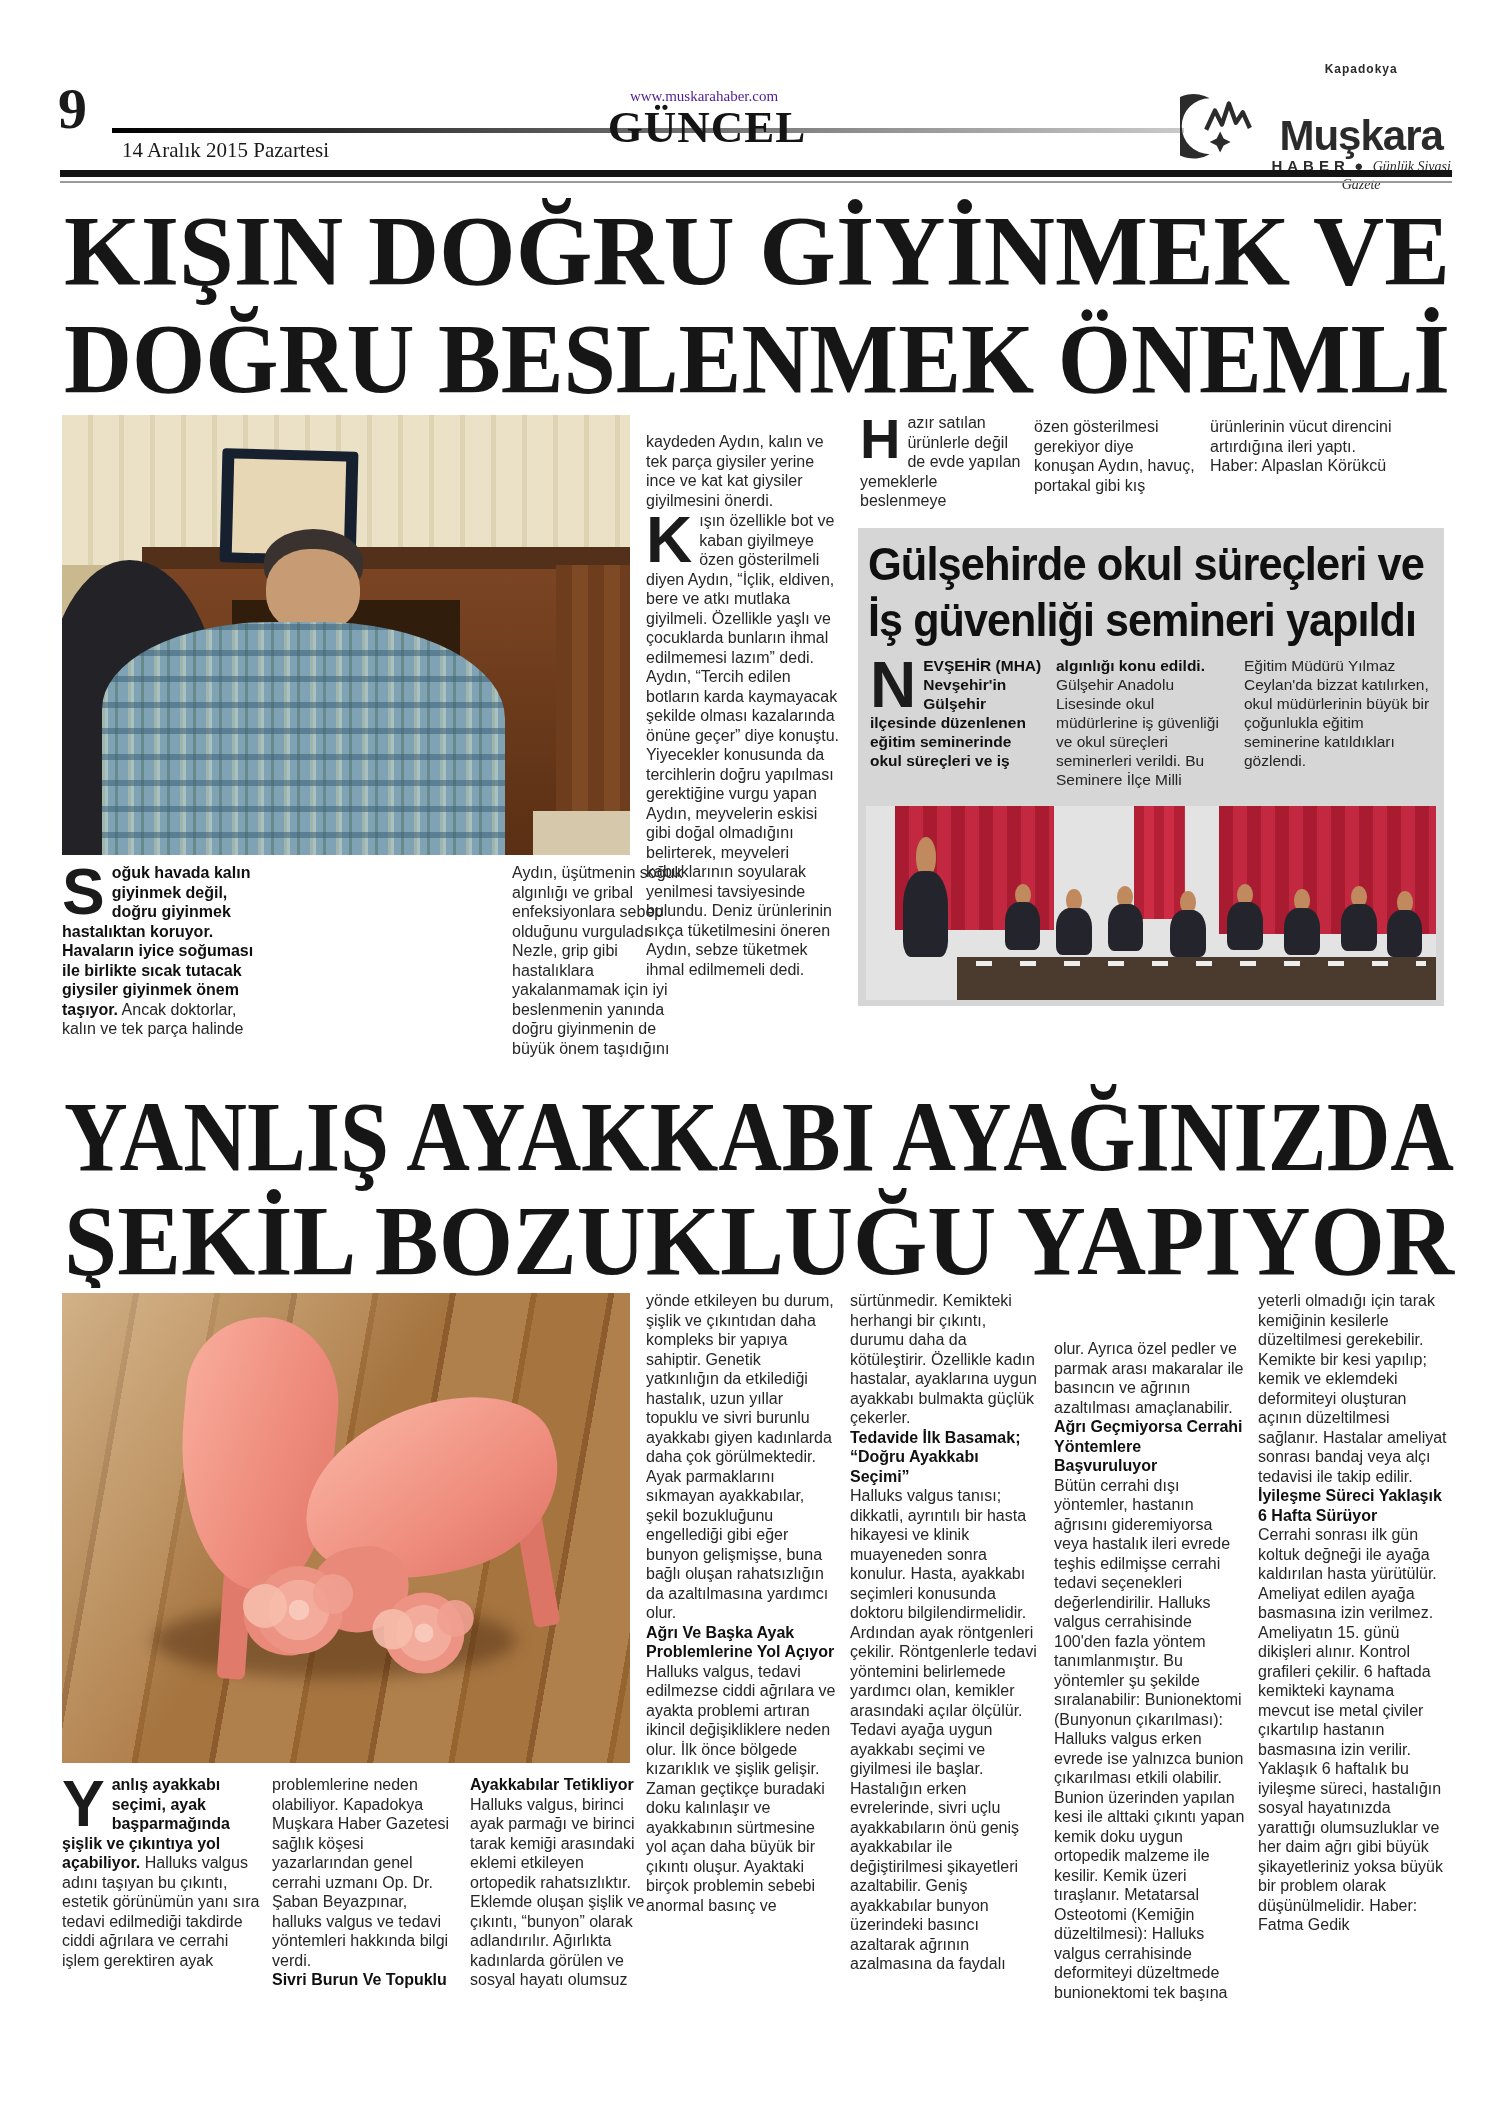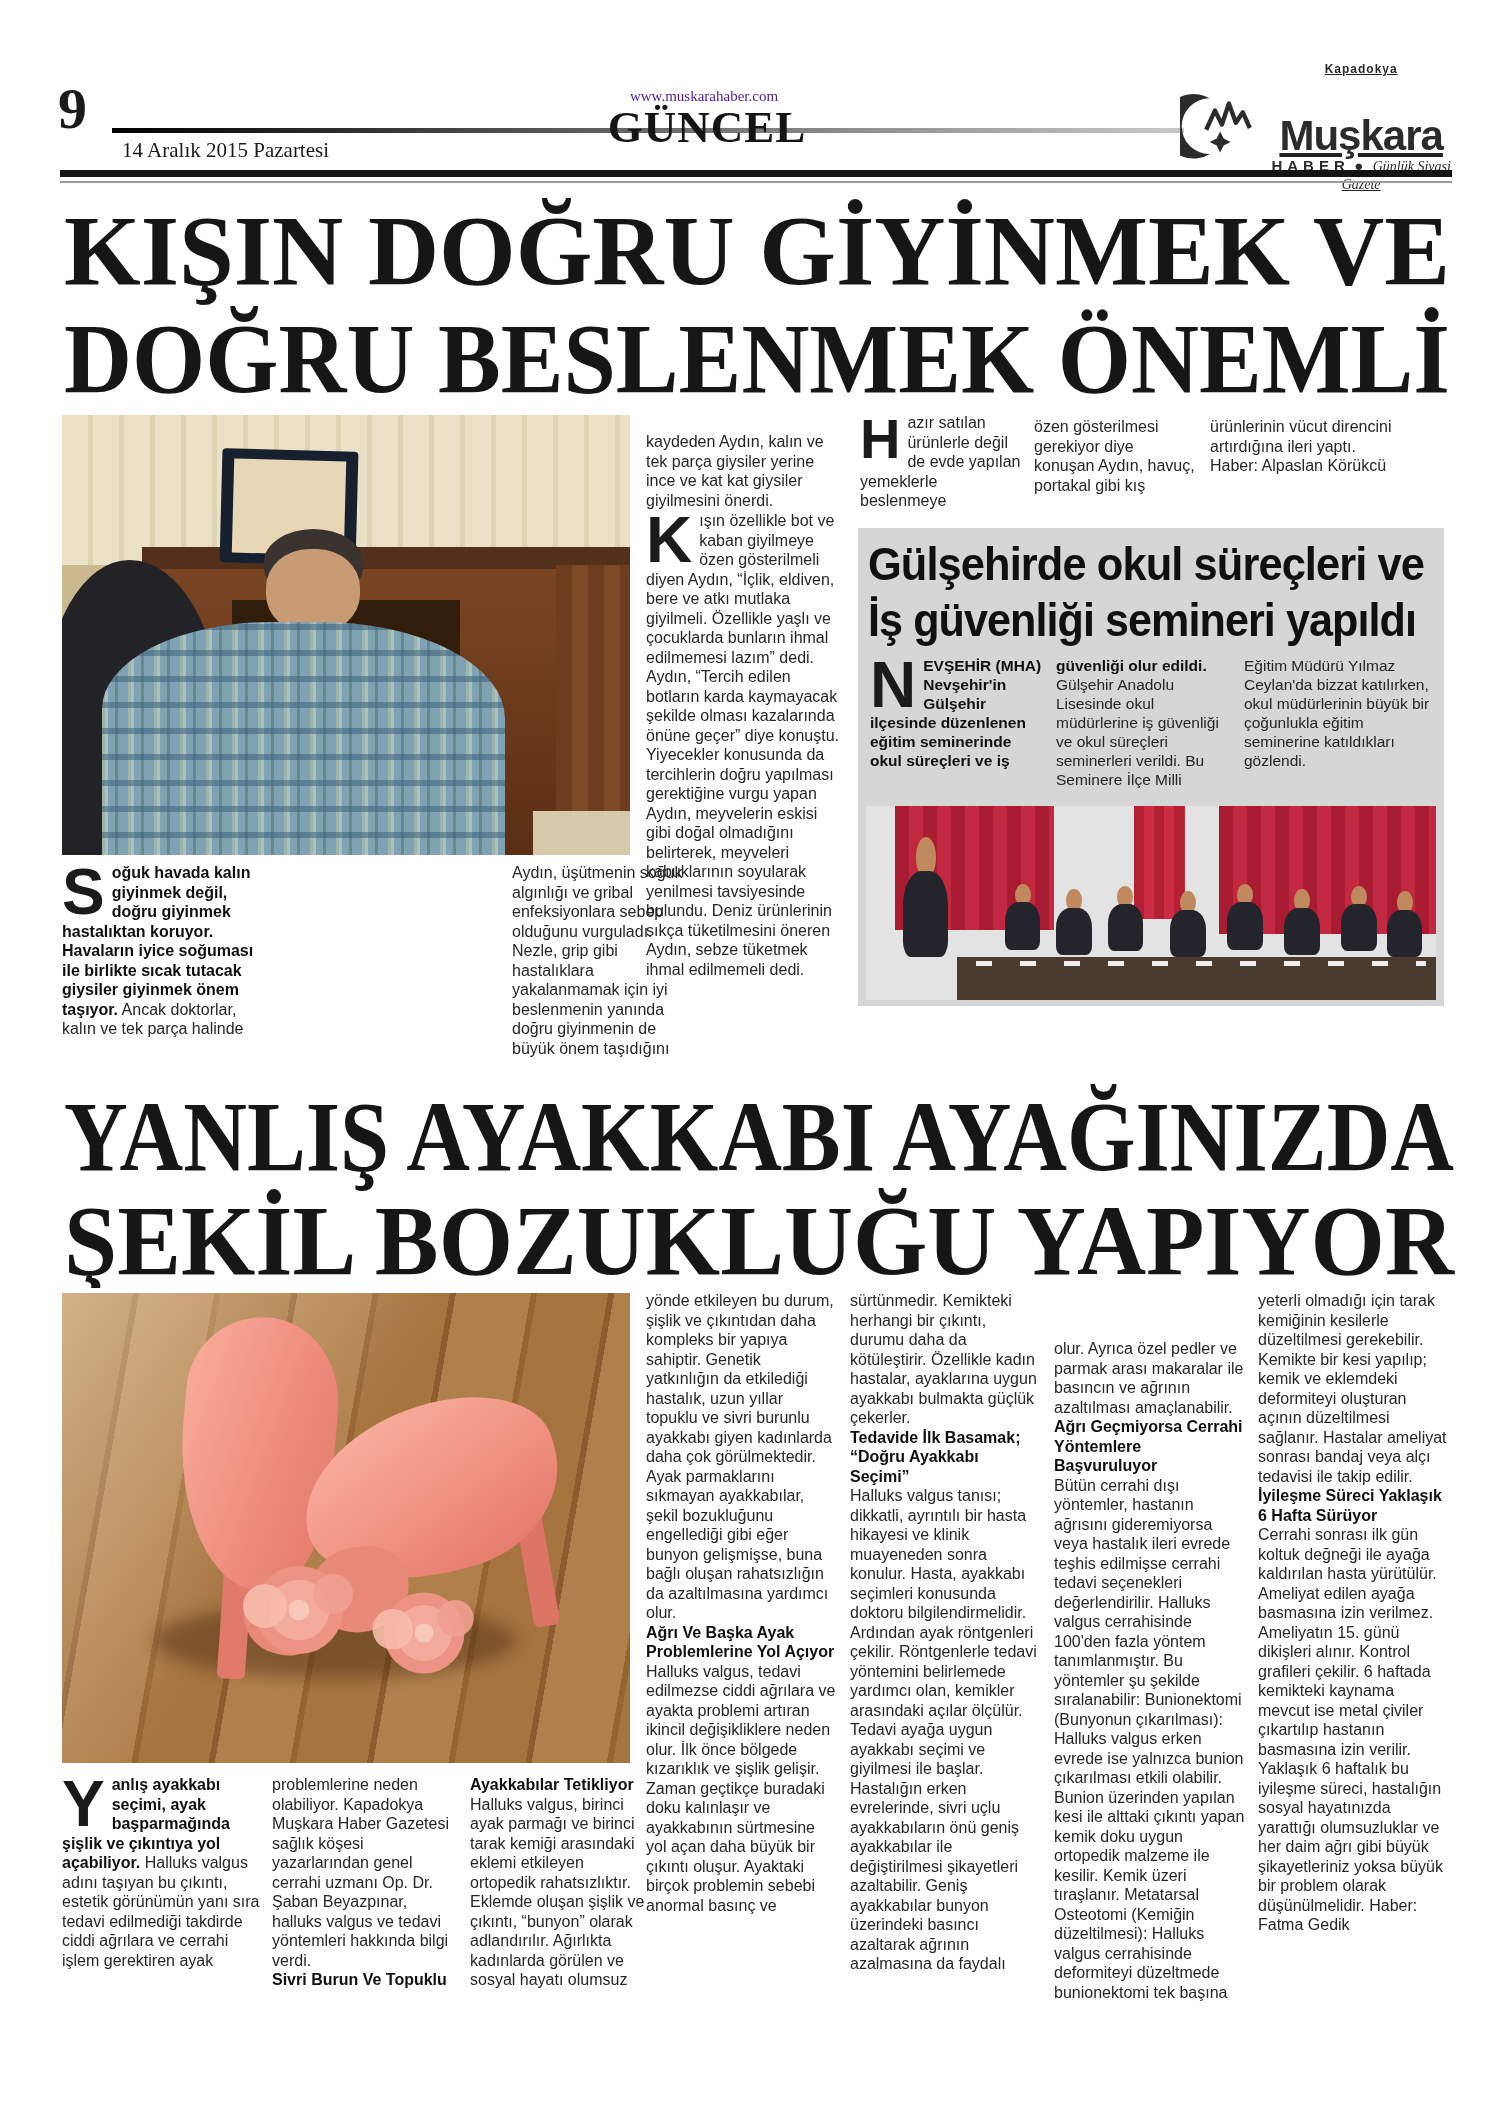--- a/index.html
+++ b/index.html
@@ -8,21 +8,21 @@
   .abs{position:absolute;}
 
   
   .pageno{left:58px;top:80px;font:bold 58px/1 "Liberation Serif",serif;color:#1a1a1a;}
   .rule-grad{left:112px;top:128px;width:1072px;height:5px;background:linear-gradient(90deg,#000 0%,#555 40%,#c9c9c9 100%);}
   .dateline{left:122px;top:138px;font:21px/1.2 "Liberation Serif",serif;color:#1a1a1a;}
   .guncel-wrap{left:582px;top:88px;width:250px;text-align:center;}
   .website{font:15px/1.1 "Liberation Serif",serif;color:#4c1d95;text-align:center;padding-right:6px;}
   .guncel{font:bold 45px/1 "Liberation Serif",serif;color:#141414;letter-spacing:1px;}
   .logo{left:1180px;top:84px;width:278px;height:88px;display:flex;align-items:center;}
-  .logo-txt{margin-left:4px;text-align:center;line-height:1;text-decoration:underline;}
+  .logo-txt{margin-left:4px;text-align:center;line-height:1;}
   .logo-region{font:bold 12px/1 "Liberation Sans",sans-serif;letter-spacing:1px;color:#2b2b2b;}
   .logo-name{font:800 42px/1 "Liberation Sans",sans-serif;color:#2b2b2b;letter-spacing:-1px;margin-top:40px;}
   .logo-sub{font:bold 15px/1.2 "Liberation Sans",sans-serif;letter-spacing:5px;color:#2b2b2b;}
   .logo-tag{font:italic 14px/1.2 "Liberation Serif",serif;color:#2b2b2b;}
   .rule-black{left:60px;top:170px;width:1392px;height:7px;background:#141414;}
   .rule-gray{left:60px;top:181px;width:1392px;height:2px;background:#9a9a9a;}
 
   
   .ht{font:900 100px "Liberation Serif",serif;fill:#161616;}
   .sem-ht{font:bold 47px "Liberation Sans",sans-serif;fill:#101010;letter-spacing:-1px;}
@@ -178,21 +178,21 @@
   <div class="abs greybox">
     <svg class="abs" style="left:8px;top:6px;" width="576" height="120">
       <text class="sem-ht" x="2" y="46" textLength="556" lengthAdjust="spacingAndGlyphs">Gülşehirde okul süreçleri ve</text>
       <text class="sem-ht" x="2" y="102" textLength="548" lengthAdjust="spacingAndGlyphs">İş güvenliği semineri yapıldı</text>
     </svg>
 
     <div class="sem-col" style="left:12px;top:128px;width:172px;">
       <p><span class="dropcap">N</span><span class="b">EVŞEHİR (MHA) Nevşehir'in Gülşehir ilçesinde düzenlenen eğitim seminerinde okul süreçleri ve iş</span></p>
     </div>
     <div class="sem-col" style="left:198px;top:128px;width:174px;">
-      <p><span class="b">güvenliği olur edildi.</span> <span>Gülşehir Anadolu Lisesinde okul müdürlerine iş güvenliği ve okul süreçleri seminerleri verildi. Bu Seminere İlçe Milli</span></p>
+      <p><span class="b">algınlığı konu edildi.</span> <span>Gülşehir Anadolu Lisesinde okul müdürlerine iş güvenliği ve okul süreçleri seminerleri verildi. Bu Seminere İlçe Milli</span></p>
     </div>
     <div class="sem-col" style="left:386px;top:128px;width:190px;">
       <p><span>Eğitim Müdürü Yılmaz Ceylan'da bizzat katılırken, okul müdürlerinin büyük bir çoğunlukla eğitim seminerine katıldıkları gözlendi.</span></p>
     </div>
 
     <div class="abs photo2">
       <div class="p2-cl"></div>
       <div class="p2-cm"></div>
       <div class="p2-cr"></div>
       <div class="pax tall" style="left:6%;top:16%;">

